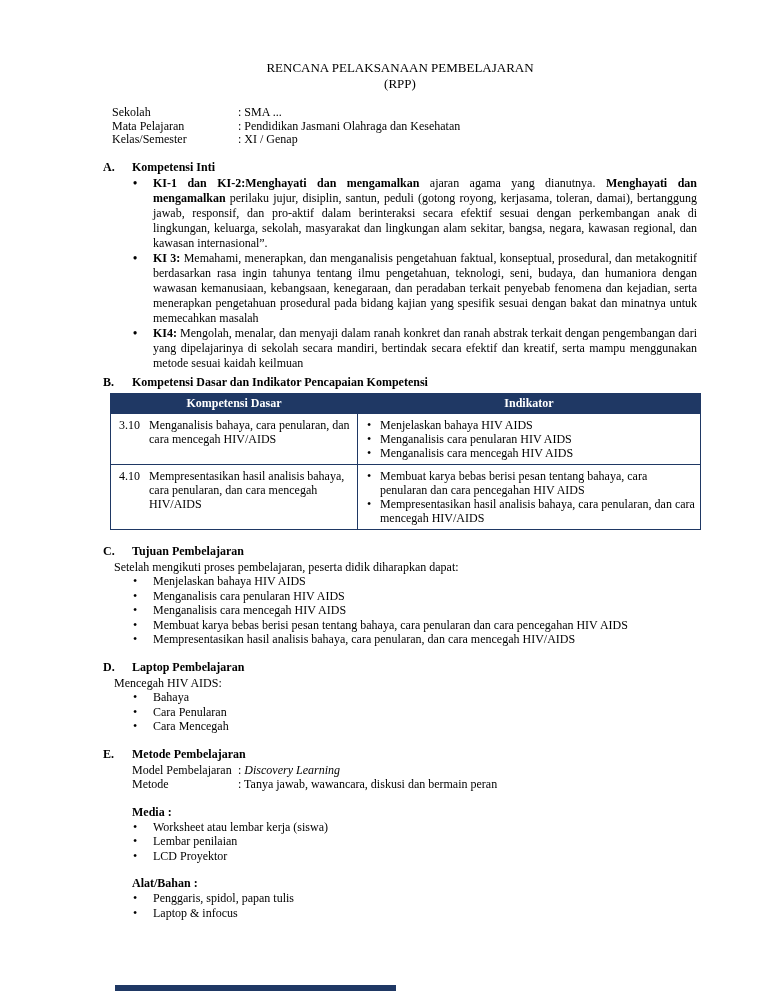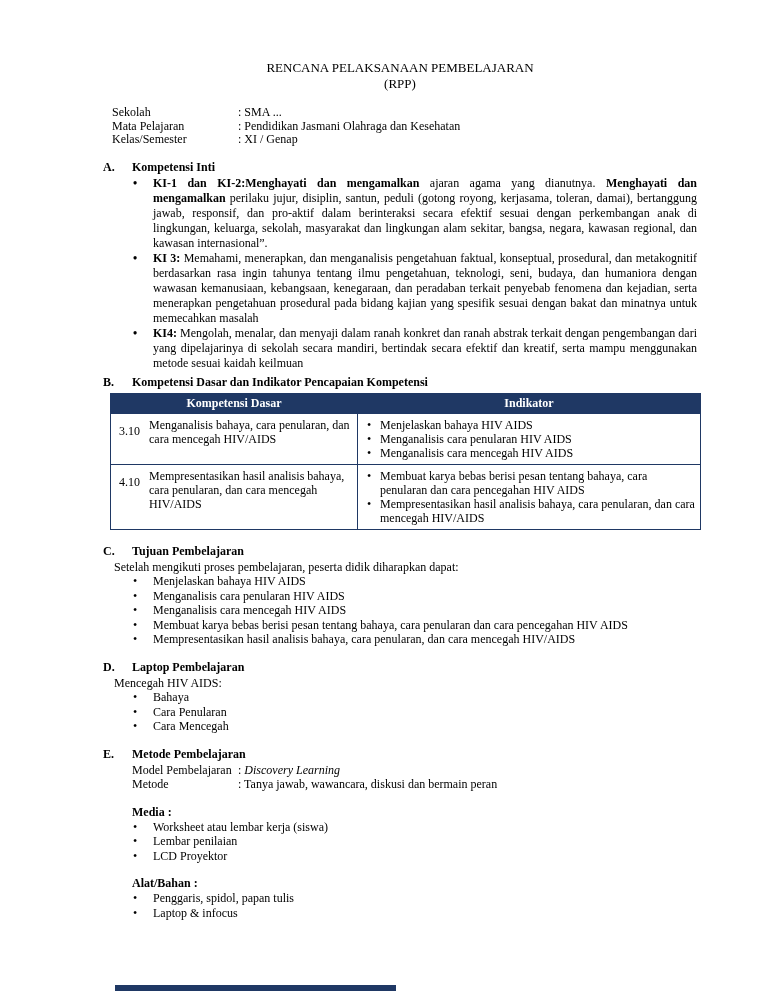--- a/index.html
+++ b/index.html
@@ -38,21 +38,21 @@
   }
   .kd-table td,.kd-table th{border:1px solid #1F3864;vertical-align:top;}
   .kd-table th{
     background:#1F3864;color:#fff;font-weight:bold;text-align:center;
     padding:2px 4px;line-height:15px;
   }
   .col-kd{width:247px;}
   .col-ind{width:343px;}
   .kd-cell{padding:4px 6px 4px 0;}
   .kd-wrap{position:relative;padding-left:38px;line-height:14px;}
-  .kd-num{position:absolute;left:8px;top:6px;}
+  .kd-num{position:absolute;left:8px;top:0;}
   .ind-cell{padding:4px 4px 4px 0;}
   .ind{position:relative;padding-left:22px;line-height:14px;}
   .ind .blt{position:absolute;left:9px;top:0;}
   
   .meta-row{margin-left:29px;line-height:14.5px;}
   .meta-label{display:inline-block;width:106px;}
   
   .sub-label{margin-left:29px;font-weight:bold;line-height:15px;}
   .gap-block{margin-top:13px;}
   

